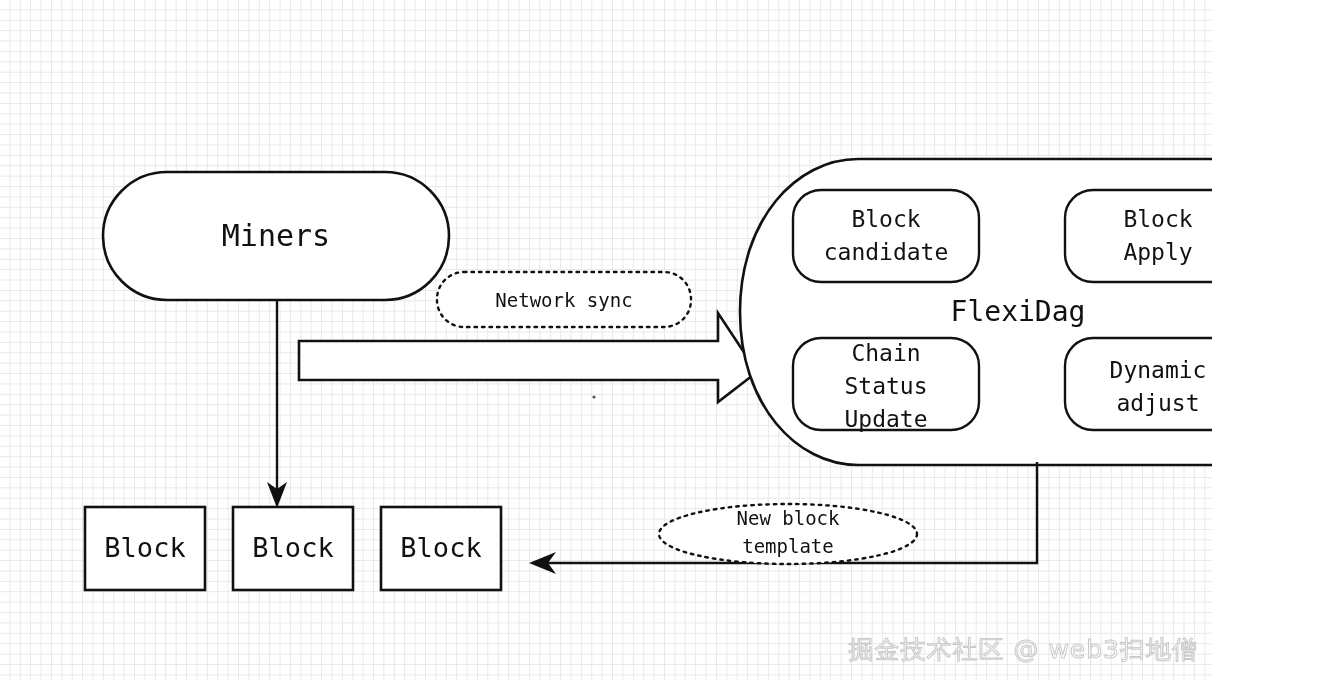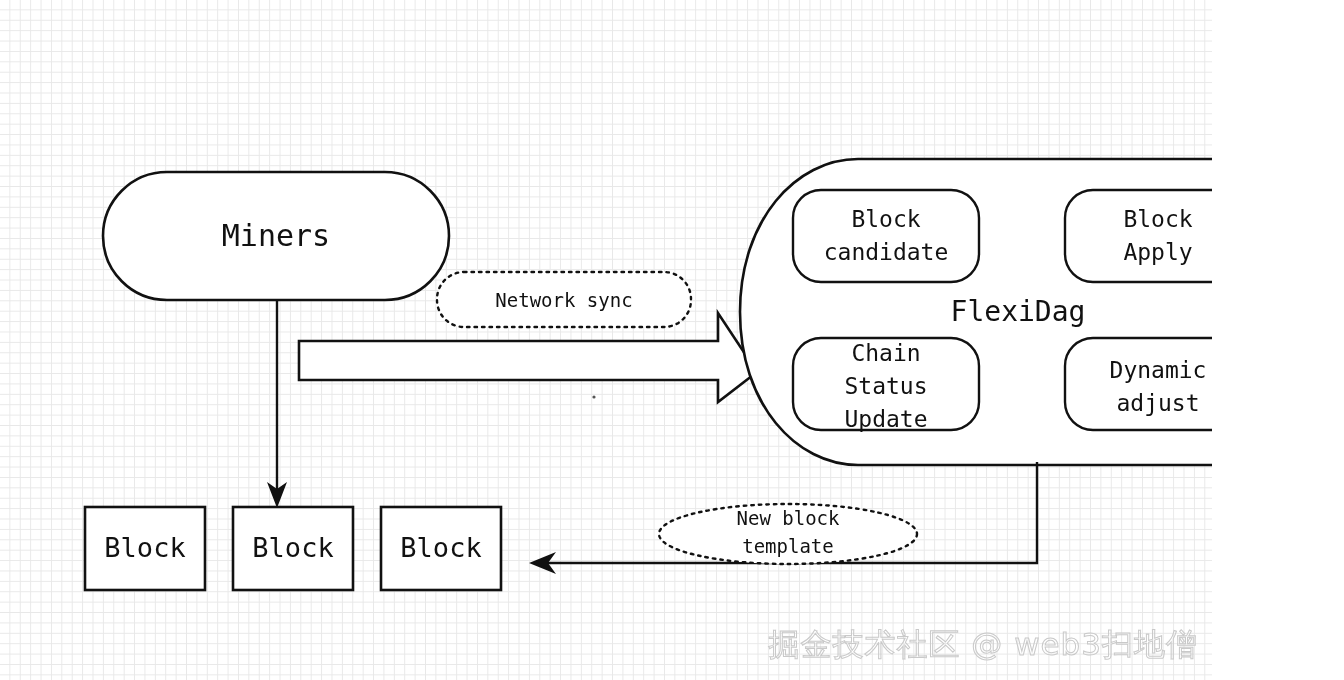--- a/index.html
+++ b/index.html
@@ -64,21 +64,21 @@
     fill: #ffffff;
     stroke: #111111;
     stroke-width: 2.6;
     stroke-linejoin: miter;
   }
   .watermark {
     position: absolute;
     right: 14px;
     bottom: 14px;
     font-family: "DejaVu Sans", "Liberation Sans", sans-serif;
-    font-size: 31px;
+    font-size: 25px;
     letter-spacing: 1px;
     color: transparent;
     -webkit-text-stroke: 1px #c9c9c9;
     text-shadow: 0 0 0 rgba(0,0,0,0);
     white-space: nowrap;
     user-select: none;
   }
   .tiny-dot {
     fill: #555555;
   }

